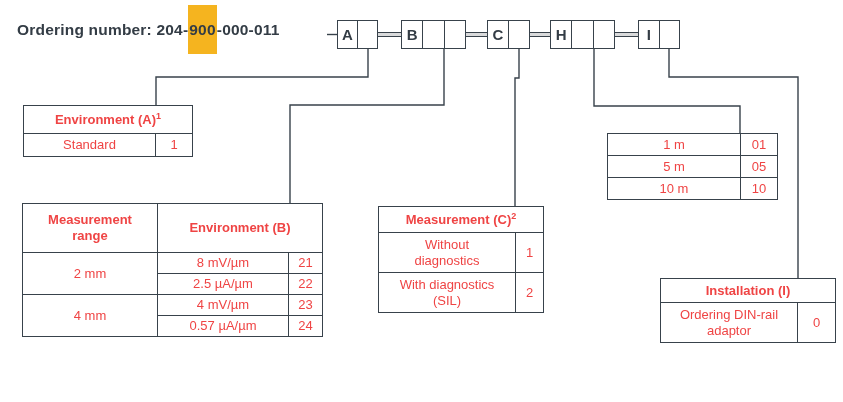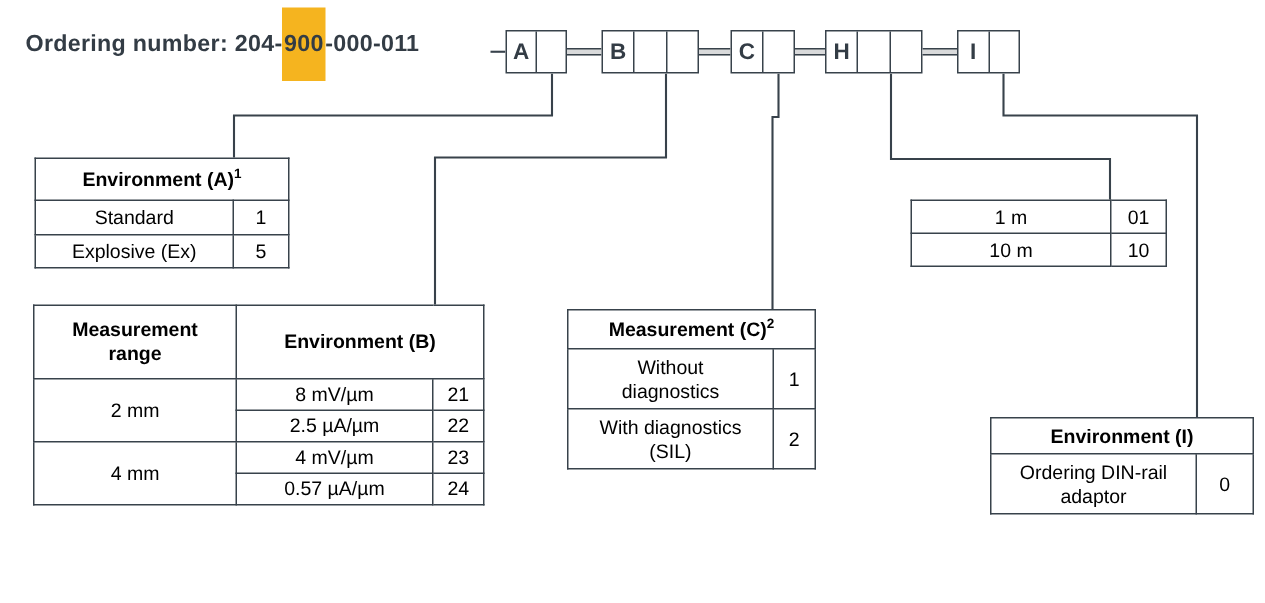--- a/index.html
+++ b/index.html
@@ -46,21 +46,21 @@
 
   
   table.tbl {
     position: absolute; border-collapse: collapse; table-layout: fixed;
     background: #fff;
   }
   table.tbl td {
     border: 1.4px solid #38424b;
     font-size: 13px; line-height: 1.22;
     text-align: center; vertical-align: middle;
-    padding: 1px 12px; color: #000000;
+    padding: 1px 12px; color: #ef4444;
   }
   table.tbl td.code { padding: 1px 2px; }
   table.tbl td.hdr { font-weight: bold; padding: 1px 8px; }
   sup { font-size: 9px; font-weight: bold; vertical-align: super; line-height: 0; }
 
   
   .notes {
     position: absolute; left: 17px; top: 357px;
     font-size: 12.5px; color: #3b444c;
   }
@@ -120,24 +120,20 @@
         <col style="width:37px">
       </colgroup>
     <tbody>
       <tr style="height:28px">
         <td class="hdr" colspan="2"><span>Environment (A)</span><sup>1</sup></td>
       </tr>
       <tr style="height:23px">
         <td>Standard</td>
         <td class="code">1</td>
       </tr>
-      <tr style="height:22px">
-        <td>Explosive (Ex)</td>
-        <td class="code">5</td>
-      </tr>
     </tbody>
   </table>
 
   <table class="tbl" style="left:22px; top:203px; width:300px;">
     <colgroup>
         <col style="width:135px">
         <col style="width:131px">
         <col style="width:34px">
       </colgroup>
     <tbody>
@@ -190,34 +186,38 @@
     <colgroup>
         <col style="width:133px">
         <col style="width:37px">
       </colgroup>
     <tbody>
       <tr style="height:22px">
         <td>1 m</td>
         <td class="code">01</td>
       </tr>
       <tr style="height:22px">
+        <td>5 m</td>
+        <td class="code">05</td>
+      </tr>
+      <tr style="height:22px">
         <td>10 m</td>
         <td class="code">10</td>
       </tr>
     </tbody>
   </table>
 
   <table class="tbl" style="left:660px; top:278px; width:175px;">
     <colgroup>
         <col style="width:137px">
         <col style="width:38px">
       </colgroup>
     <tbody>
       <tr style="height:24px">
-        <td class="hdr" colspan="2">Environment (I)</td>
+        <td class="hdr" colspan="2">Installation (I)</td>
       </tr>
       <tr style="height:40px">
         <td>Ordering DIN-rail adaptor</td>
         <td class="code">0</td>
       </tr>
     </tbody>
   </table>
 
 
 </div>

